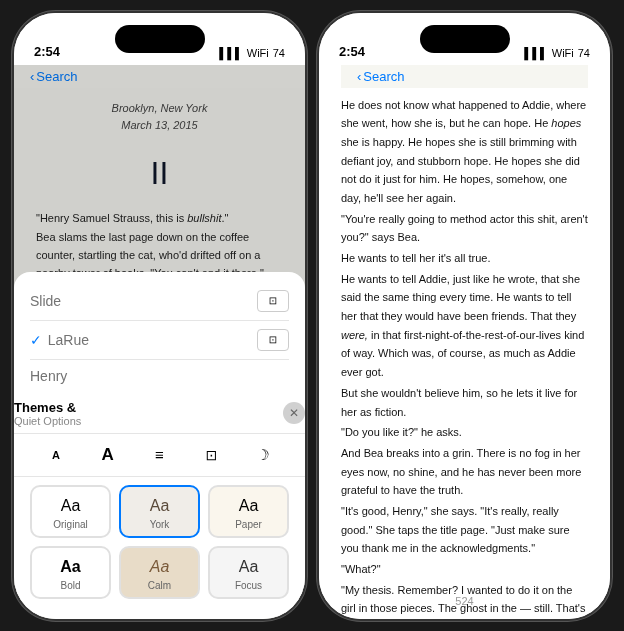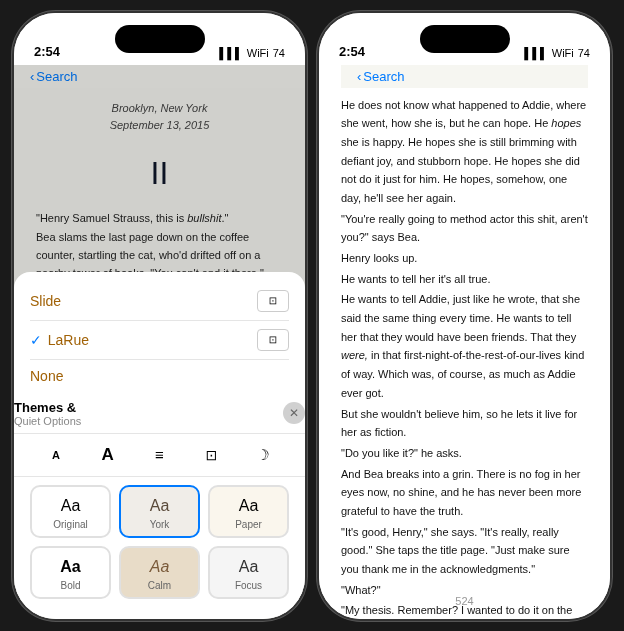--- a/index.html
+++ b/index.html
@@ -149,21 +149,21 @@
       padding: 8px 0;
       border-bottom: 1px solid #e5e5e5;
     }
 
     .slide-option-row:last-child {
       border-bottom: none;
     }
 
     .option-label {
       font-size: 14px;
-      color: #a16207;
+      color: #737373;
     }
 
     .option-check {
       color: #007aff;
       font-size: 14px;
       margin-right: 6px;
     }
 
     .option-icon {
       width: 32px;
@@ -346,21 +346,21 @@
       <div class="nav-bar">
         <div class="nav-back">
           <span>‹</span>
           <span>Search</span>
         </div>
       </div>
 
       <div class="book-text">
         <div class="book-header">
           <div>Brooklyn, New York</div>
-          <div>September 13, 2015</div>
+          <div>March 13, 2015</div>
         </div>
         <div class="book-chapter">II</div>
         <div style="font-size:11px;line-height:1.65;color:#222;">
           <p>"Henry Samuel Strauss, this is <em>bullshit</em>."</p>
           <p>Bea slams the last page down on the coffee counter, startling the cat, who'd drifted off on a nearby tower of books. "You can't end it there." She's clutching the rest of the manuscript to her chest, as if to shield it from him. The title page stares back at him.</p>
           <p><em>The Invisible Life of Addie LaRue.</em></p>
           <p>"What happened to her? Did she really go with Luc? After all that?"</p>
           <p>Henry shrugs. "I assume so."</p>
           <p>"You assume so?"</p>
           <p>The truth is, he doesn't know.</p>
@@ -376,21 +376,21 @@
           <div class="slide-option-row">
             <span class="option-label">Slide</span>
             <div class="option-icon">⊡</div>
           </div>
           <div class="slide-option-row">
             <span class="option-check">✓</span>
             <span class="option-label" style="flex:1;">LaRue</span>
             <div class="option-icon">⊡</div>
           </div>
           <div class="slide-option-row">
-            <span class="option-label">None</span>
+            <span class="option-label">Henry</span>
           </div>
         </div>
 
         <div class="themes-header">
           <div>
             <div class="themes-title">Themes &amp;</div>
             <div style="font-size:11px;color:#888;">Quiet Options</div>
           </div>
           <div class="close-btn">✕</div>
         </div>
@@ -459,21 +459,20 @@
     <div class="phone2-content">
       <div class="nav-bar">
         <div class="nav-back">
           <span>‹</span>
           <span>Search</span>
         </div>
       </div>
       <div class="phone2-text">
         <p>He does not know what happened to Addie, where she went, how she is, but he can hope. He <em>hopes</em> she is happy. He hopes she is still brimming with defiant joy, and stubborn hope. He hopes she did not do it just for him. He hopes, somehow, one day, he'll see her again.</p>
         <p>"You're really going to method actor this shit, aren't you?" says Bea.</p>
-        <p>Henry looks up.</p>
         <p>He wants to tell her it's all true.</p>
         <p>He wants to tell Addie, just like he wrote, that she said the same thing every time. He wants to tell her that they would have been friends. That they <em>were,</em> in that first-night-of-the-rest-of-our-lives kind of way. Which was, of course, as much as Addie ever got.</p>
         <p>But she wouldn't believe him, so he lets it live for her as fiction.</p>
         <p>"Do you like it?" he asks.</p>
         <p>And Bea breaks into a grin. There is no fog in her eyes now, no shine, and he has never been more grateful to have the truth.</p>
         <p>"It's good, Henry," she says. "It's really, really good." She taps the title page. "Just make sure you thank me in the acknowledgments."</p>
         <p>"What?"</p>
         <p>"My thesis. Remember? I wanted to do it on the girl in those pieces. The ghost in the — still. That's her, isn't it?"</p>
 
       </div>

